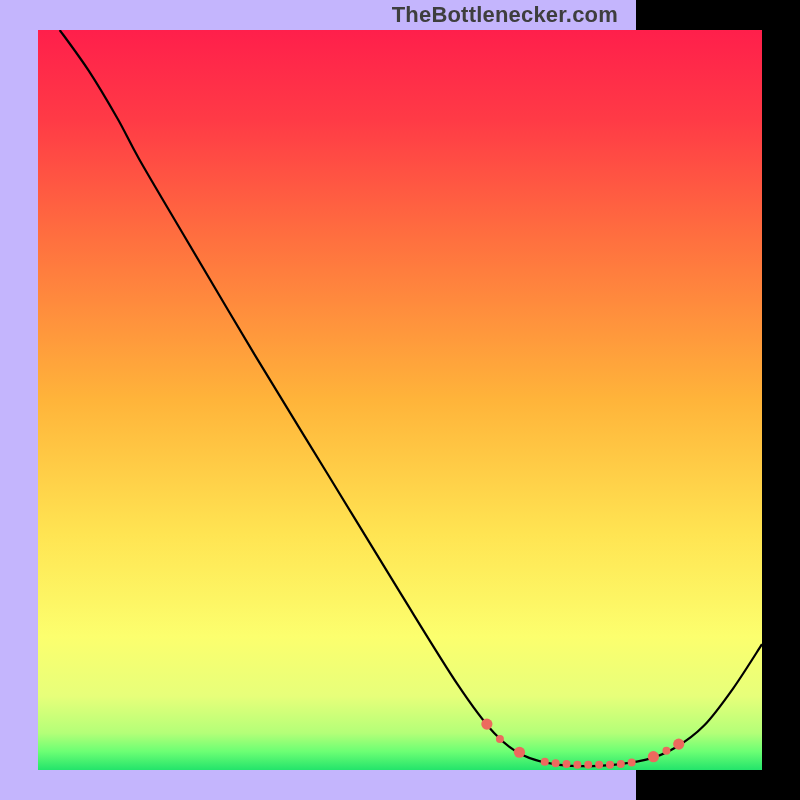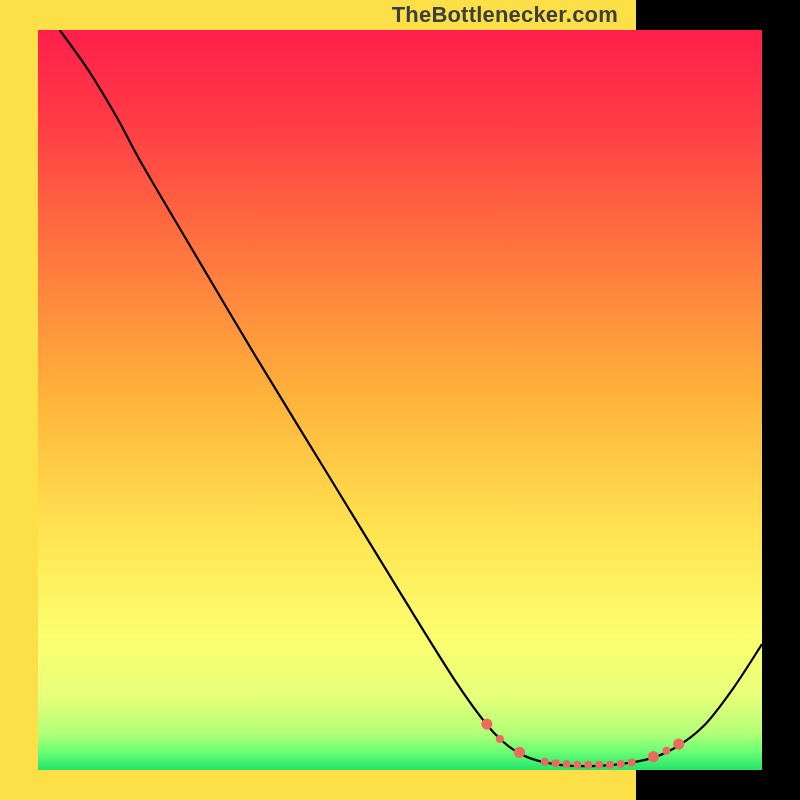--- a/index.html
+++ b/index.html
@@ -7,21 +7,21 @@
     padding: 0;
     width: 800px;
     height: 800px;
     background: #000;
     font-family: Arial, Helvetica, sans-serif;
   }
   .outer {
     position: relative;
     width: 636px;
     height: 800px;
-    background: #fde047;
+    background: #c4b5fd;
   }
   .watermark {
     position: absolute;
     top: 2px;
     right: 18px;
     color: #3e3e3e;
     font-size: 22px;
     font-weight: 600;
     letter-spacing: 0.2px;
   }

